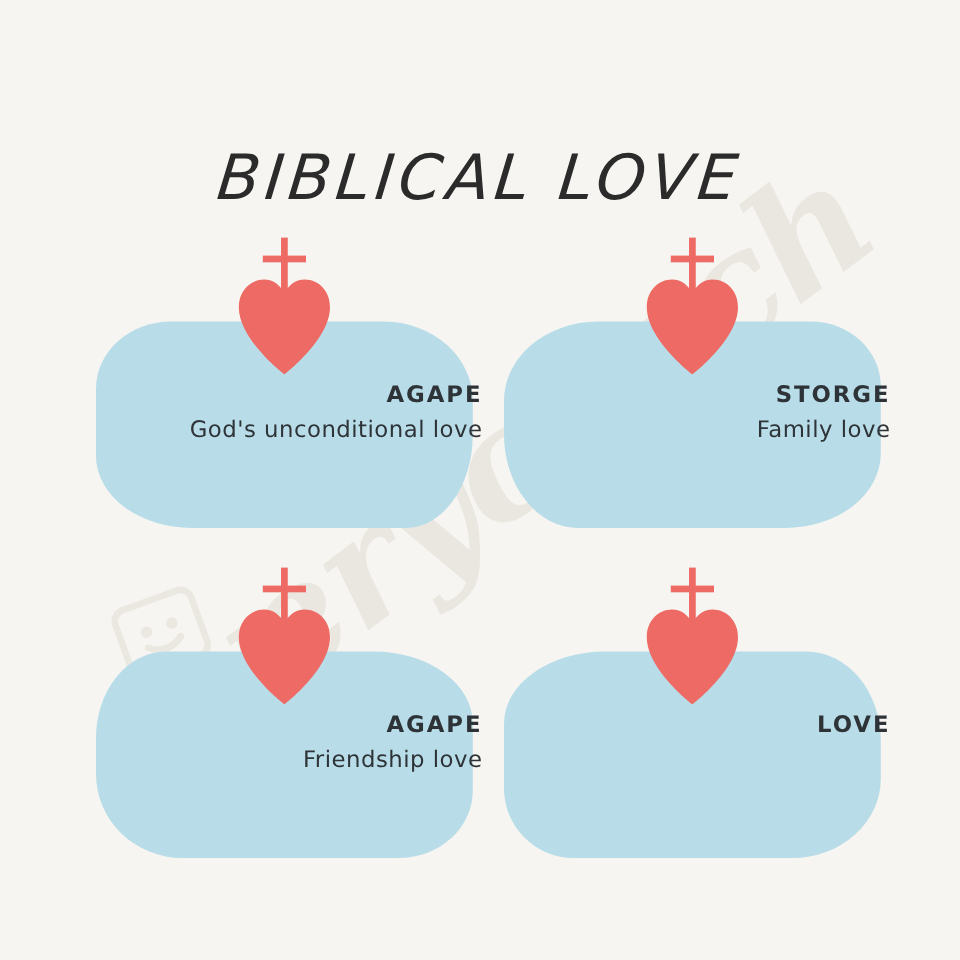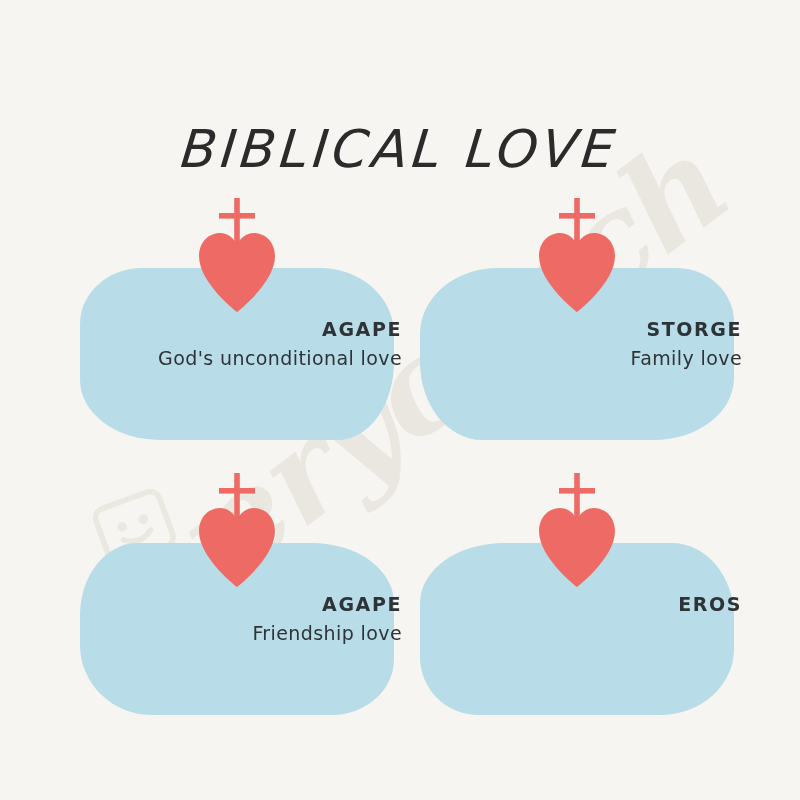--- a/index.html
+++ b/index.html
@@ -196,18 +196,18 @@
     </div>
 
     <div class="card col-right row-bottom">
       <div class="card-blob blob-d"></div>
       <svg class="card-icon" viewBox="0 0 92 126">
         <rect x="43.2" y="8" width="5.6" height="64" fill="#ee6b65"></rect>
         <rect x="28" y="23" width="36" height="5.6" fill="#ee6b65"></rect>
         <path d="M46 122 C46 122 8 93 8 66 C8 52 18 43 29 43 C37 43 43 48 46 55 C49 48 55 43 63 43 C74 43 84 52 84 66 C84 93 46 122 46 122 Z" fill="#ee6b65"></path>
       </svg>
       <div class="card-text">
-        <div class="card-name">EROS</div>
+        <div class="card-name">LOVE</div>
       </div>
     </div>
 
   </div>
 </div>
 
 </body></html>

